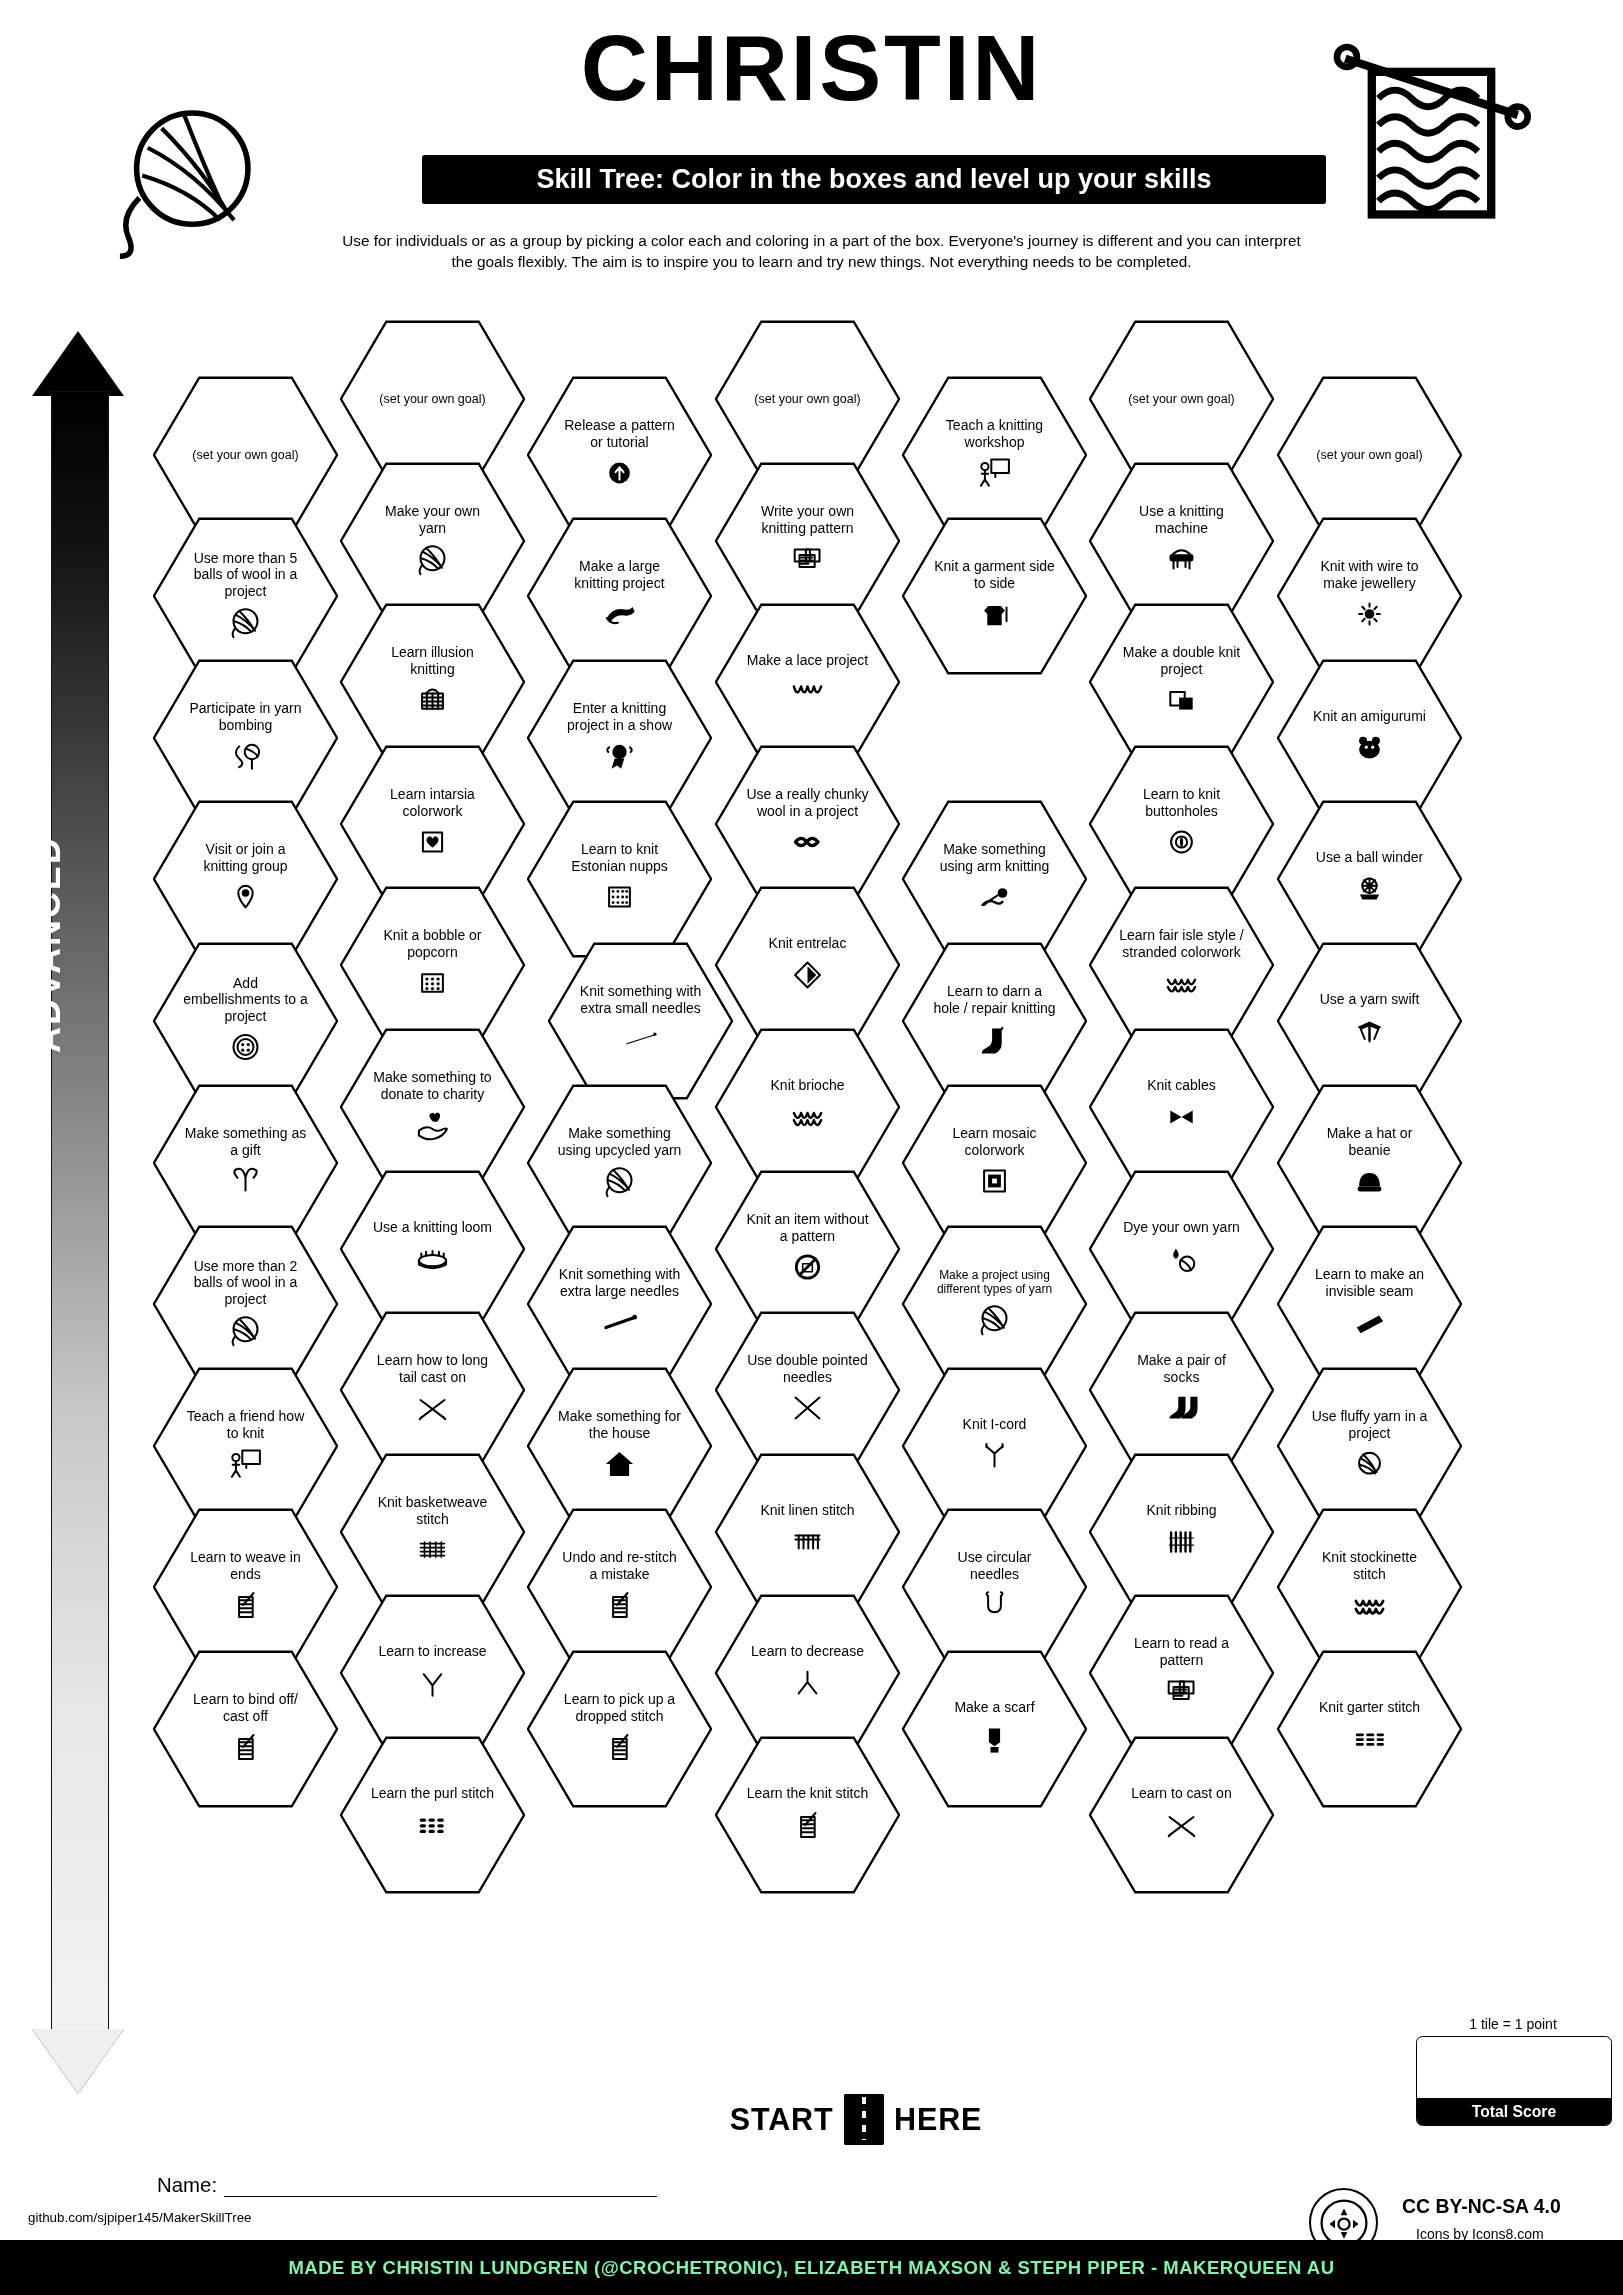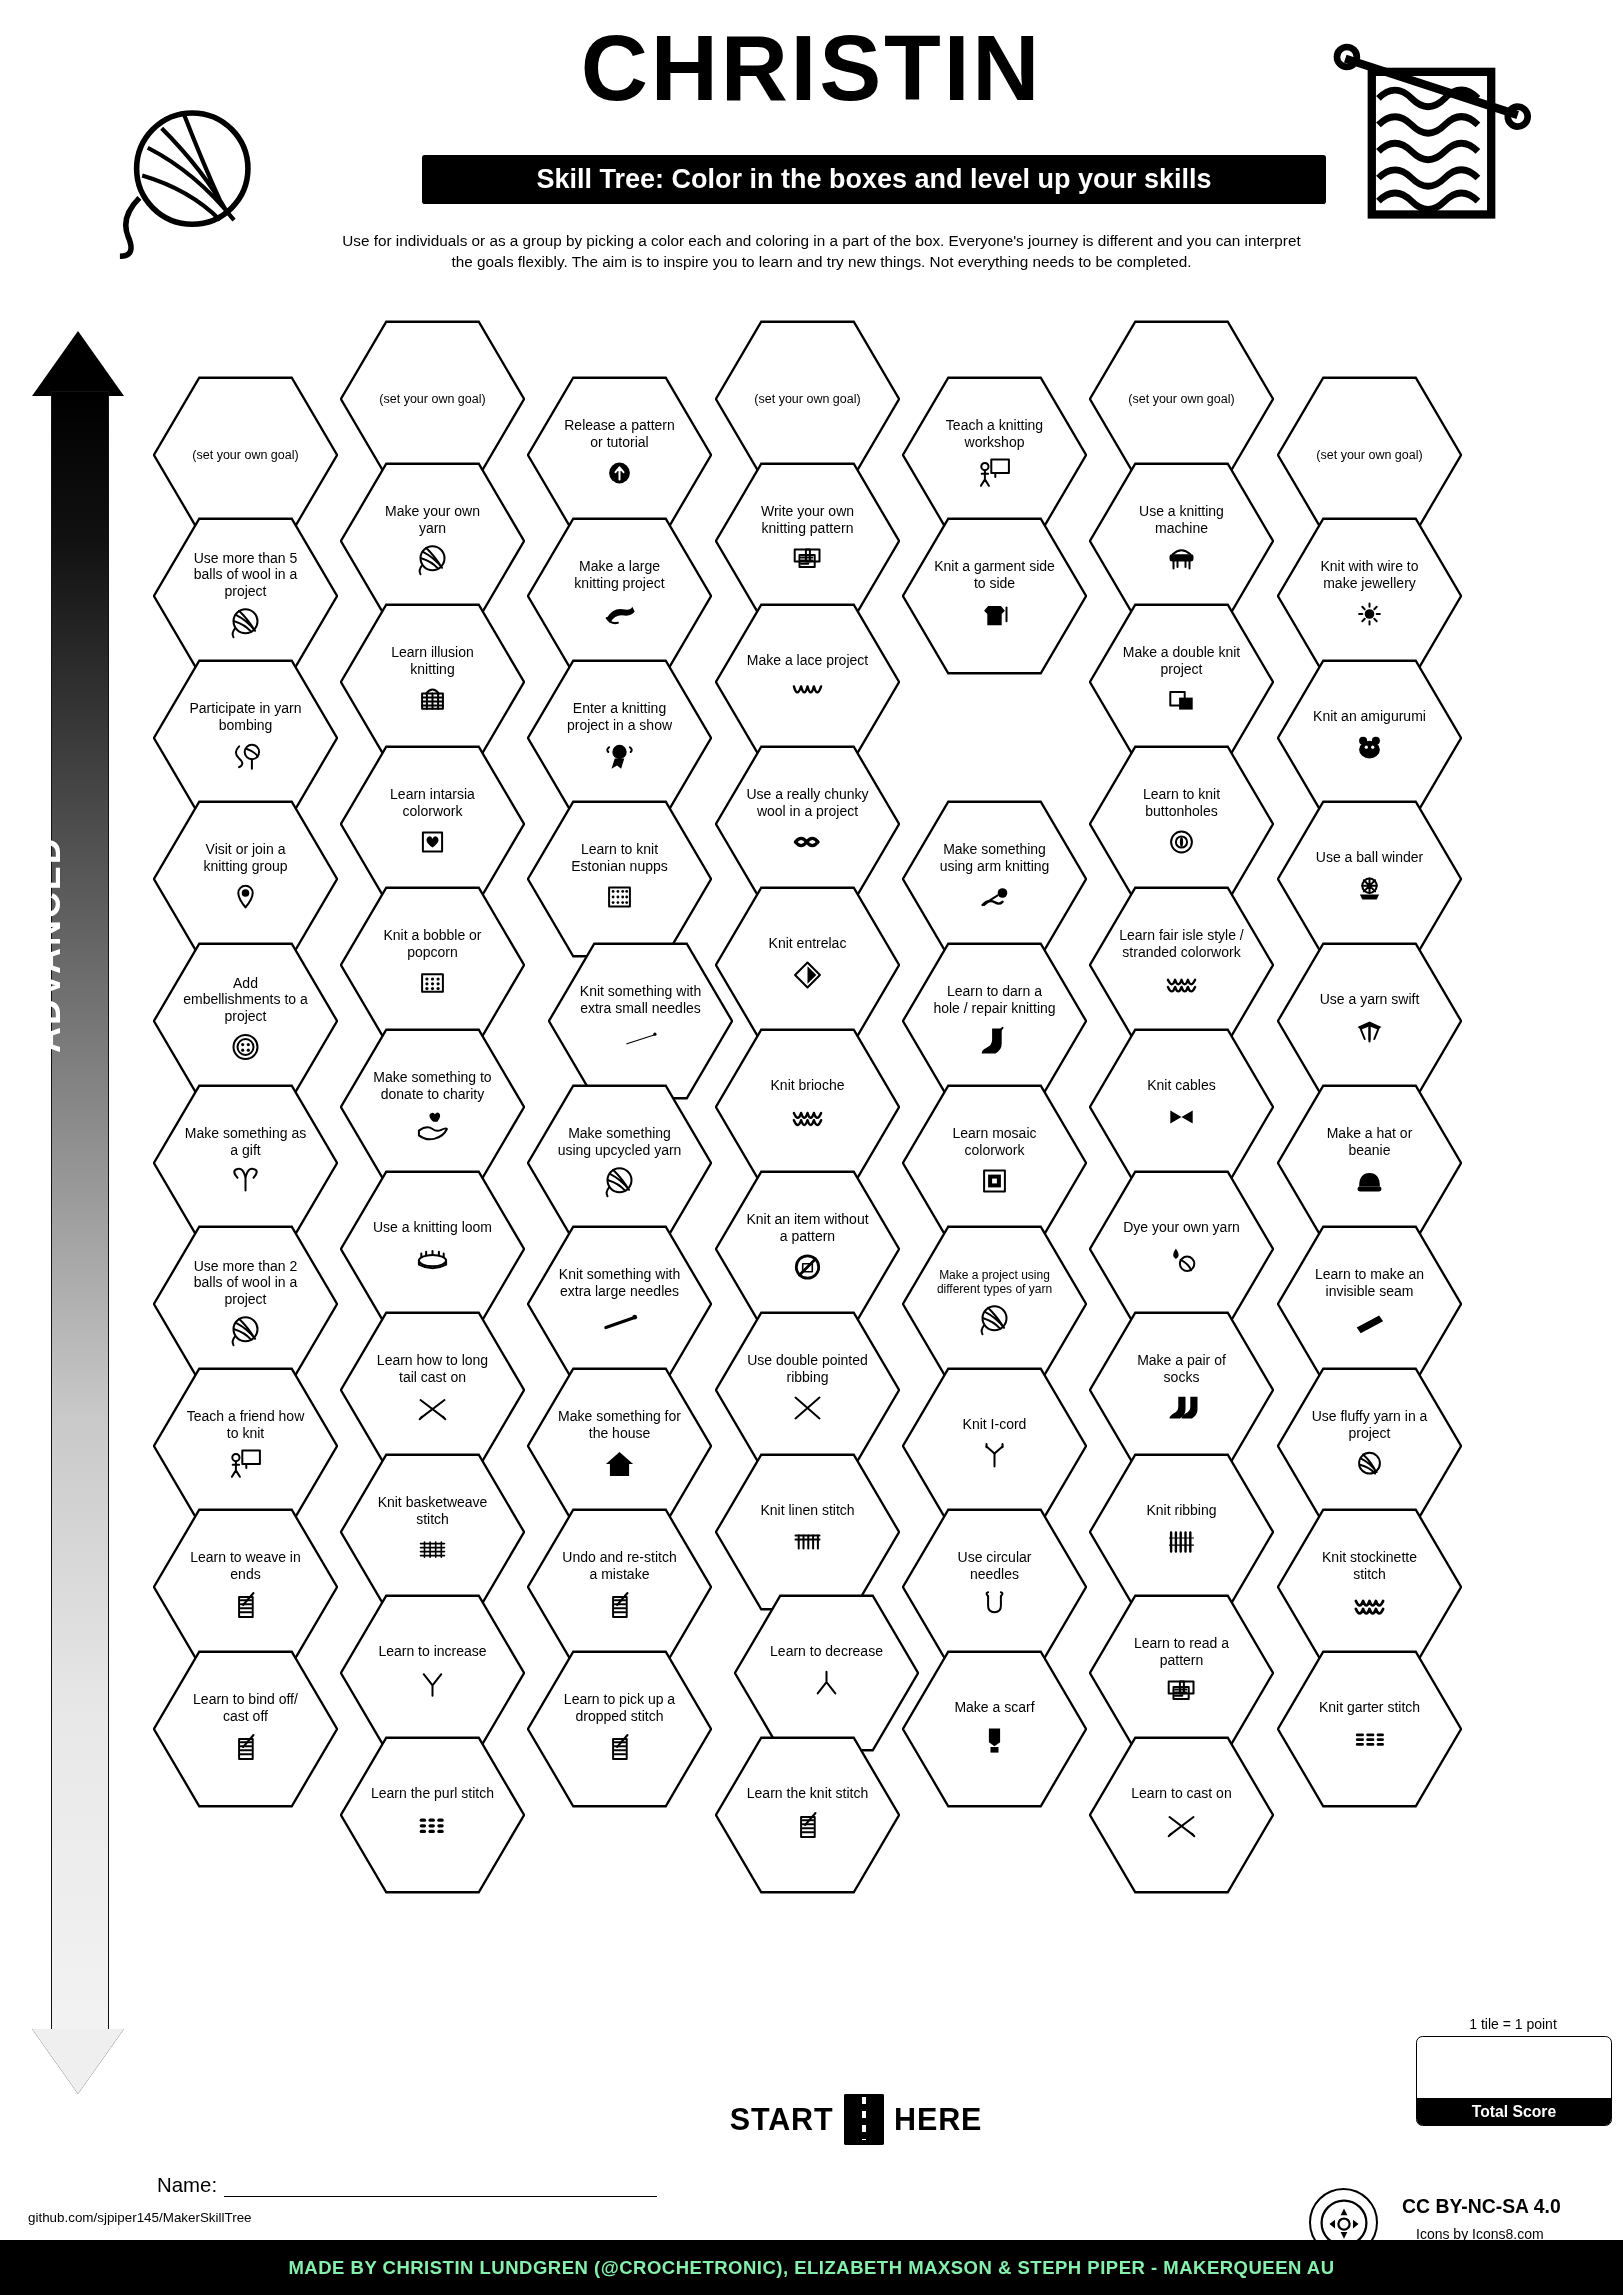--- a/index.html
+++ b/index.html
@@ -807,21 +807,21 @@
             </svg>
           </div>
         </div>
       </div>
       <div class="hex" style="left: 715px; top: 1310px;">
         <div class="hexbg"></div>
         <svg viewBox="0 0 400 346" class="outline" preserveAspectRatio="none">
           <polygon points="100,6 300,6 398,173 300,340 100,340 2,173" fill="none" stroke="#000" stroke-width="5"></polygon>
         </svg>
         <div class="inner">
-          <div class="label">Use double pointed ribbing</div>
+          <div class="label">Use double pointed needles</div>
           <div class="ico">
             <svg viewBox="0 0 100 100" fill="none" stroke="#000" stroke-width="5" stroke-linecap="round" stroke-linejoin="round">
               <path d="M20 24 L80 76 M80 24 L20 76" stroke-width="5"></path>
             </svg>
           </div>
         </div>
       </div>
       <div class="hex" style="left: 715px; top: 1452px;">
         <div class="hexbg"></div>
         <svg viewBox="0 0 400 346" class="outline" preserveAspectRatio="none">
@@ -830,21 +830,21 @@
         <div class="inner">
           <div class="label">Knit linen stitch</div>
           <div class="ico">
             <svg viewBox="0 0 100 100" fill="none" stroke="#000" stroke-width="5" stroke-linecap="round" stroke-linejoin="round">
               <path d="M20 34 h60 M20 44 h60"></path>
               <path d="M28 34 v32 M40 34 v32 M52 34 v32 M64 34 v32 M76 34 v32"></path>
             </svg>
           </div>
         </div>
       </div>
-      <div class="hex" style="left: 734px; top: 1593px;">
+      <div class="hex" style="left: 715px; top: 1593px;">
         <div class="hexbg"></div>
         <svg viewBox="0 0 400 346" class="outline" preserveAspectRatio="none">
           <polygon points="100,6 300,6 398,173 300,340 100,340 2,173" fill="none" stroke="#000" stroke-width="5"></polygon>
         </svg>
         <div class="inner">
           <div class="label">Learn to decrease</div>
           <div class="ico">
             <svg viewBox="0 0 100 100" fill="none" stroke="#000" stroke-width="5" stroke-linecap="round" stroke-linejoin="round">
               <path d="M50 22 v26 M50 48 l-22 28 M50 48 l22 28"></path>
             </svg>

